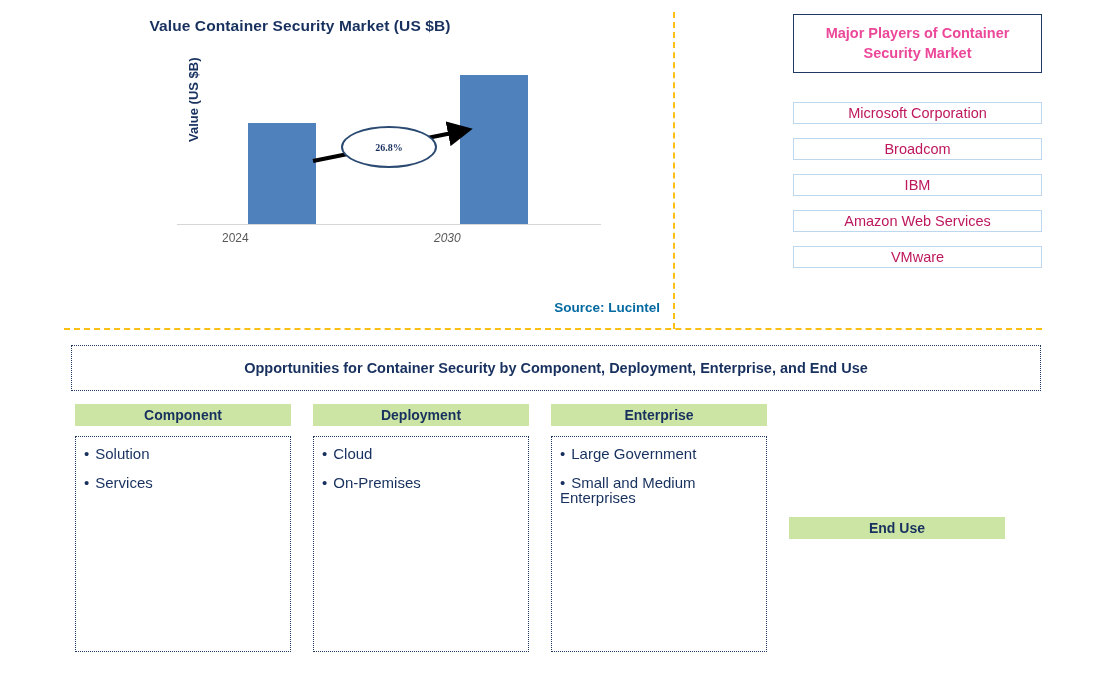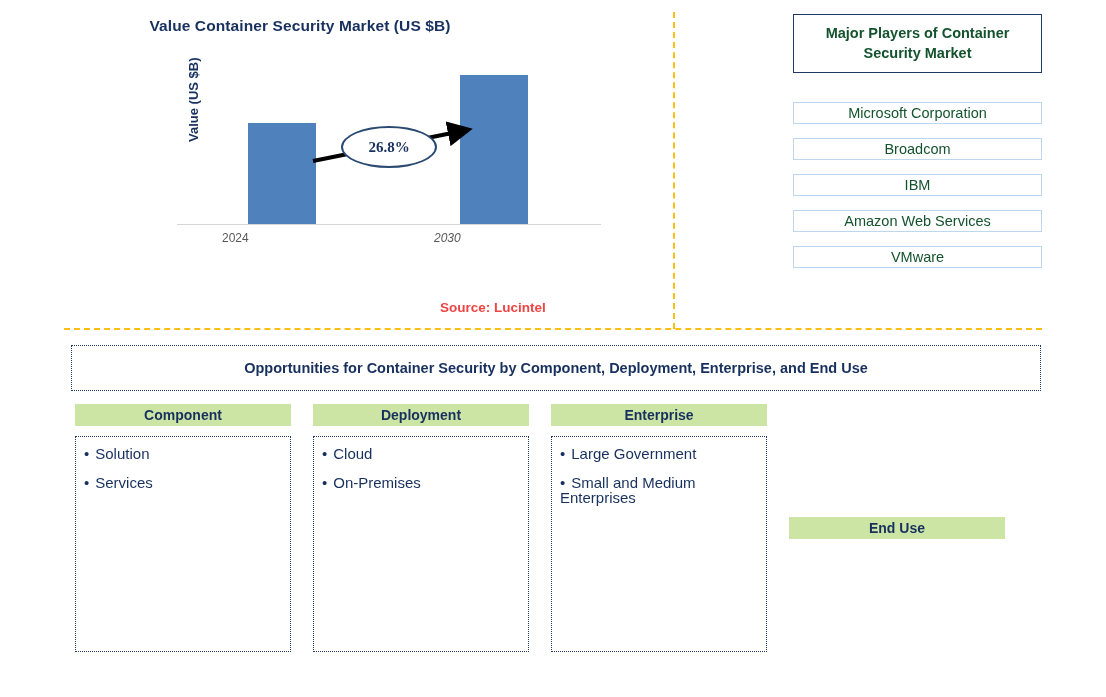--- a/index.html
+++ b/index.html
@@ -85,32 +85,32 @@
     width: 92px; height: 38px;
     border: 2.2px solid #2b4a72;
     border-radius: 50%;
     background: #ffffff;
     display: flex;
     align-items: center;
     justify-content: center;
   }
   #cagr-value {
     font-family: "Liberation Serif", serif;
-    font-size: 15px;
+    font-size: 10px;
     font-weight: bold;
     color: #17305e;
   }
   #source-text {
     position: absolute;
     left: 440px; top: 300px;
     width: 220px;
-    text-align: left;
+    text-align: right;
     font-size: 13.5px;
     font-weight: bold;
-    color: #ef4444;
+    color: #0369a1;
   }
 
   
   #vertical-divider {
     position: absolute;
     left: 673px; top: 12px;
     width: 0; height: 317px;
     border-left: 2px dashed #FCBF15;
   }
   #horizontal-divider {
@@ -130,35 +130,35 @@
     box-sizing: border-box;
     width: 249px;
     height: 59px;
     border: 1.4px solid #1F3864;
     display: flex;
     align-items: center;
     justify-content: center;
     text-align: center;
     font-size: 14.5px;
     font-weight: bold;
-    color: #14532d;
+    color: #ec4899;
     line-height: 1.35;
     padding: 0 14px;
   }
   .player-box {
     box-sizing: border-box;
     width: 249px;
     height: 22px;
     margin-top: 14px;
     border: 1.2px solid #BDD7EE;
     display: flex;
     align-items: center;
     justify-content: center;
     font-size: 14.5px;
-    color: #14532d;
+    color: #be185d;
     background: #ffffff;
   }
   #player-0 { margin-top: 29px; }
 
   
   #opportunities-banner {
     position: absolute;
     left: 71px; top: 345px;
     width: 970px; height: 46px;
     box-sizing: border-box;

